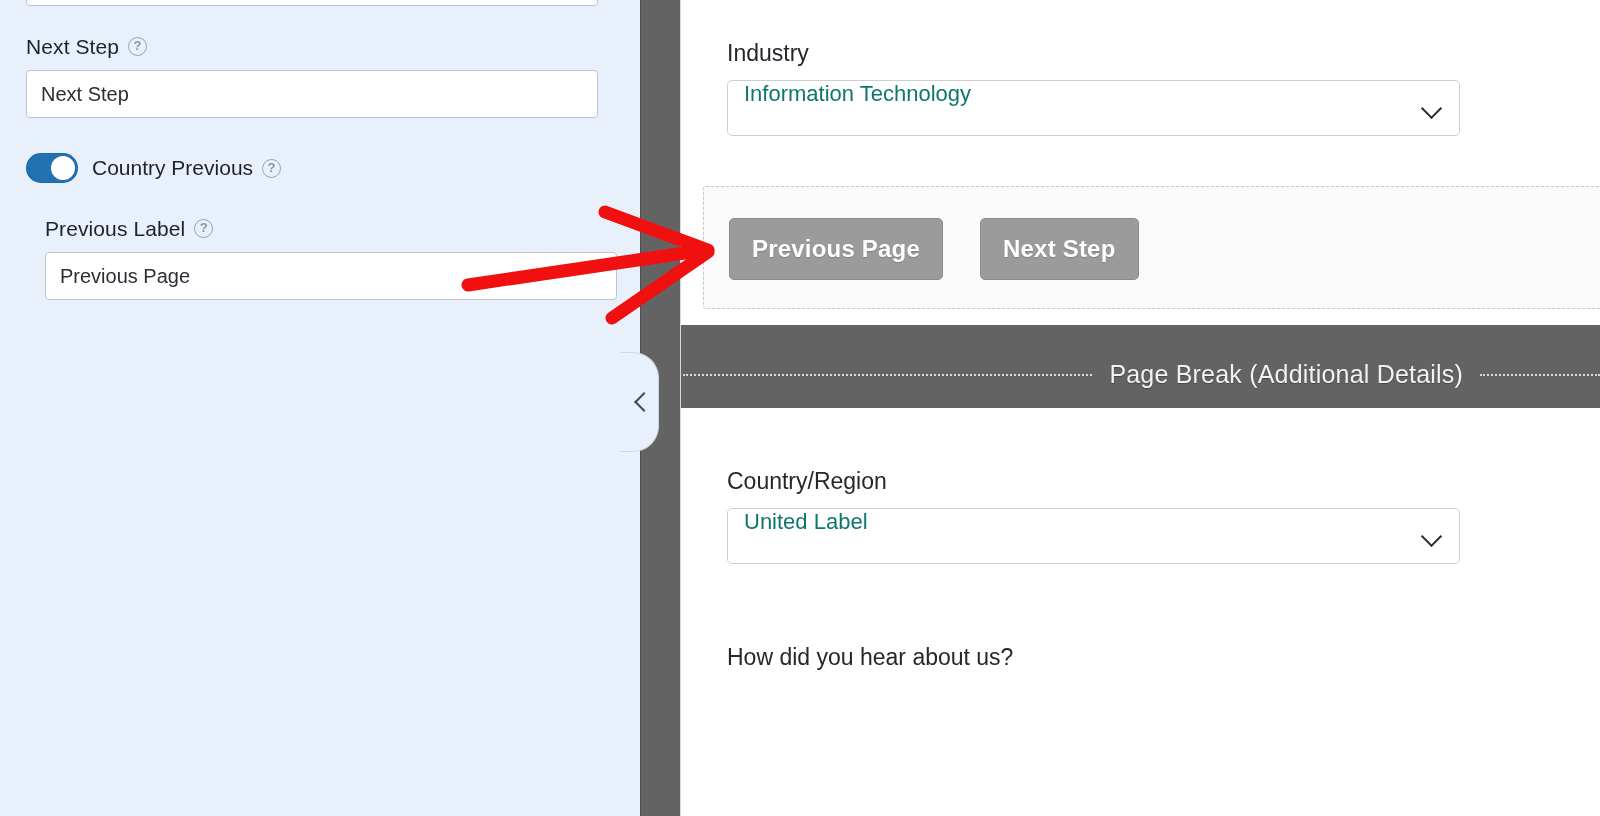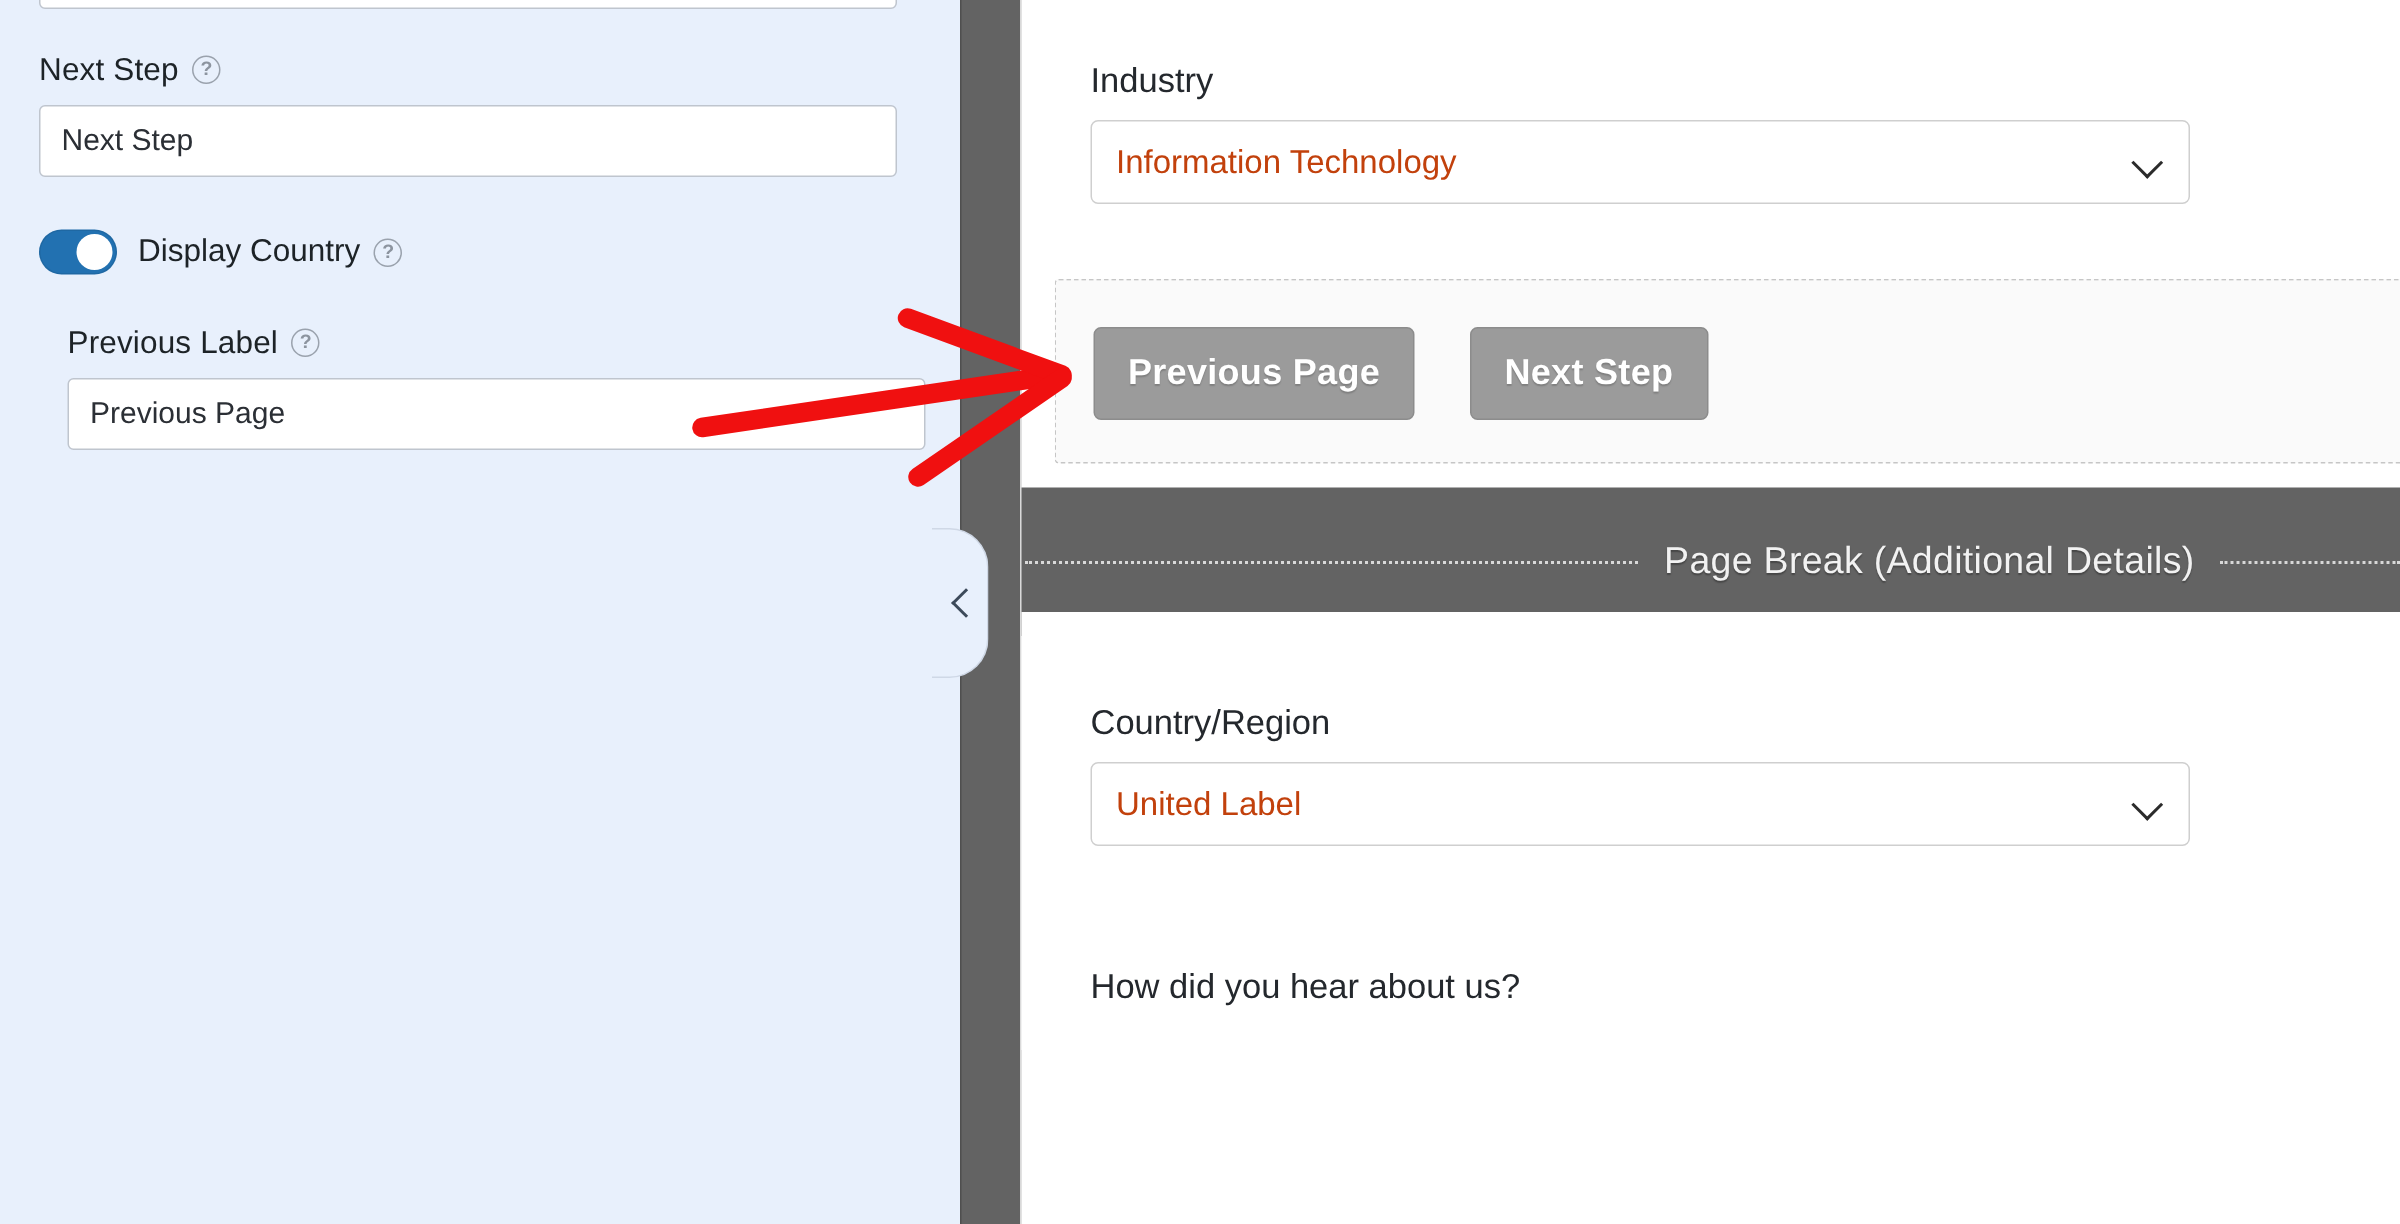--- a/index.html
+++ b/index.html
@@ -194,24 +194,24 @@
 
   .select-box {
     position: relative;
     width: 733px;
     height: 56px;
     box-sizing: border-box;
     background: #ffffff;
     border: 1px solid #cfcfcf;
     border-radius: 5px;
     display: flex;
-    align-items: center;
+    align-items: flex-start;
     padding: 0 16px;
     font-size: 22px;
-    color: #c2410c;
+    color: #0f766e;
   }
   .select-chevron {
     position: absolute;
     right: 20px;
     top: 20px;
     width: 13px;
     height: 13px;
     border-right: 2.6px solid #2b2b2b;
     border-bottom: 2.6px solid #2b2b2b;
     transform: rotate(45deg);
@@ -323,21 +323,21 @@
         <span class="help-icon">?</span>
       </div>
       <input class="text-input" type="text" value="Next Step" style="">
     </div>
 
     <div class="toggle-row">
       <div class="toggle-switch">
         <div class="toggle-knob"></div>
       </div>
       <div class="toggle-label">
-        <span>Display Country</span>
+        <span>Country Previous</span>
         <span class="help-icon">?</span>
       </div>
     </div>
 
     <div class="field-block" style="top:216px;margin-left:19px;">
       <div class="field-label">
         <span>Previous Label</span>
         <span class="help-icon">?</span>
       </div>
       <input class="text-input" type="text" value="Previous Page" style="">

